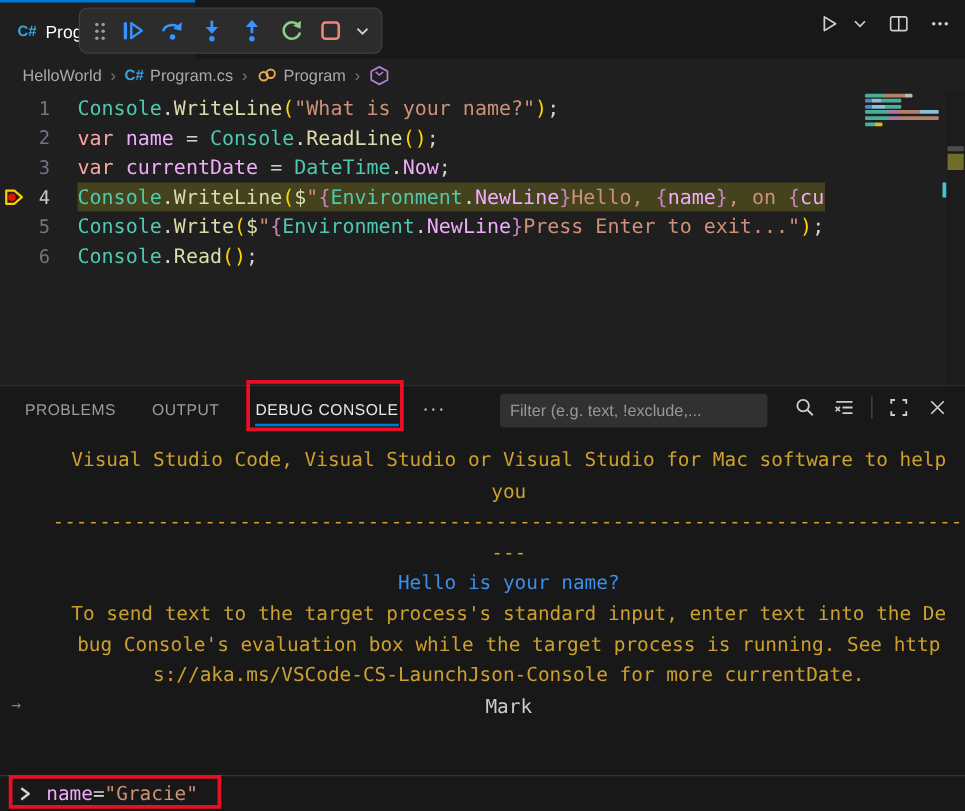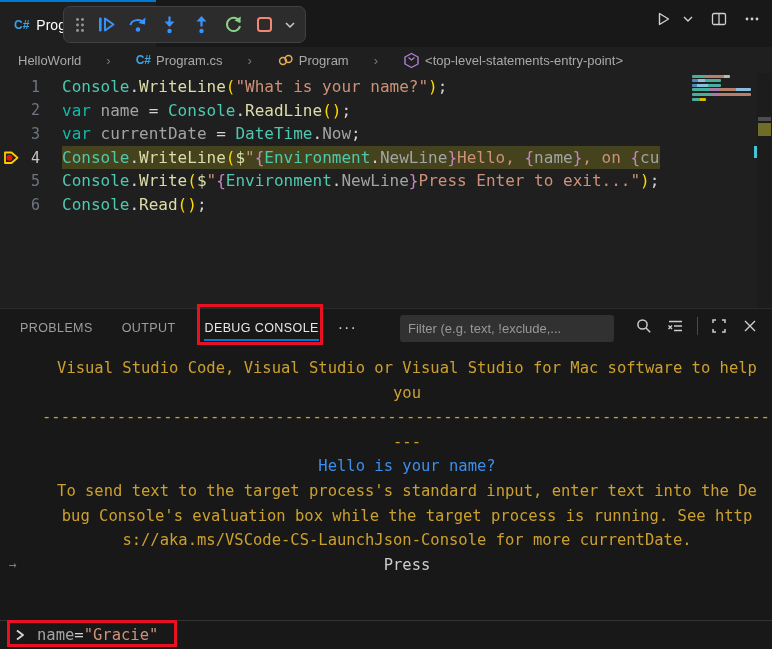--- a/index.html
+++ b/index.html
@@ -19,37 +19,37 @@
 
   
   .debug-toolbar { position:absolute; left:63px; top:6px; width:243px; height:37px;
     background:#2c2c2d; border:1px solid #404045; border-radius:7px; display:flex;
     align-items:center; padding:0 7px; gap:4px; z-index:20; }
   .dt-btn { width:29px; height:29px; display:flex; align-items:center; justify-content:center; cursor:pointer; }
   .dt-grip { width:18px; }
 
   
   .breadcrumb { height:26px; background:#1f1f1f; display:flex; align-items:center;
-    padding-left:18px; gap:25px; font-size:13px; color:#a9a9a9; white-space:nowrap; }
+    padding-left:18px; gap:7px; font-size:13px; color:#a9a9a9; white-space:nowrap; }
   .bc-sep { color:#7a7a7a; font-size:13px; }
   .bc-item { display:flex; align-items:center; gap:5px; cursor:pointer; }
 
   
   .editor { position:relative; height:235px; background:#1f1f1f; overflow:hidden; }
   .code-rows { padding-top:2px; }
   .code-row { position:relative; height:23.6px; display:flex; align-items:center; }
   .lnum { width:62px; padding-right:22px; text-align:right; color:#6e7681;
     font:15px "DejaVu Sans Mono", monospace; flex:none; }
   .code-row.current .lnum { color:#c6c6c6; }
   .code-text { font:16px/23.6px "DejaVu Sans Mono", monospace; white-space:pre;
     width:598px; overflow:hidden; flex:none; }
   .code-row.current .code-text { background:#45431d; }
   .dbg-glyph { position:absolute; left:3px; top:2px; }
-  .tk-type{color:#4ec9b0} .tk-method{color:#dcdcaa} .tk-kw{color:#14b8a6}
-  .tk-vr{color:#a3a3a3} .tk-punc{color:#d4d4d4} .tk-string{color:#ce9178}
+  .tk-type{color:#4ec9b0} .tk-method{color:#dcdcaa} .tk-kw{color:#fca5a5}
+  .tk-vr{color:#f0abfc} .tk-punc{color:#d4d4d4} .tk-string{color:#ce9178}
   .tk-paren{color:#ffd700} .tk-brace{color:#c586c0} .tk-dollar{color:#dcdcaa}
 
   .minimap { position:absolute; left:690px; top:0; width:67px; height:235px; background:#1f1f1f; }
   .mm-row { height:3px; margin:1.6px 0 0 2px; opacity:.85; border-radius:1px; }
   .ruler { position:absolute; right:0; top:0; width:15px; height:235px; background:#1c1c1c; }
   .rl-gray { position:absolute; left:1px; top:44px; width:13px; height:4px; background:#4d4d4d; }
   .rl-olive { position:absolute; left:1px; top:50px; width:13px; height:13px; background:#6f6d28; }
   .rl-cyan { position:absolute; left:-3px; top:73px; width:3px; height:12px; background:#46c3d4; }
 
   
@@ -202,21 +202,20 @@
           <circle cx="11.5" cy="7" r="3.4" fill="none" stroke="#e8ab53" stroke-width="1.5"></circle>
         </svg>
       <span>Program</span>
     </span>
     <span class="bc-sep">›</span>
     <span class="bc-item">
       <svg width="17" height="17">
           <path d="M8.5 1.5 L15 5 V12 L8.5 15.5 L2 12 V5 Z" fill="none" stroke="#b180d7" stroke-width="1.4" stroke-linejoin="round"></path>
           <path d="M5.5 5.5 L8.5 8 L11.5 5.5" fill="none" stroke="#b180d7" stroke-width="1.2"></path>
         </svg>
-      <span>&lt;top-level-statements-entry-point&gt;</span>
     </span>
   </div>
 
   <div class="editor">
     <div class="code-rows" id="code">
         <div class="code-row">
           <span class="lnum">1</span>
           <span class="code-text"><span class="tk-type">Console</span><span class="tk-punc">.</span><span class="tk-method">WriteLine</span><span class="tk-paren">(</span><span class="tk-string">"What is your name?"</span><span class="tk-paren">)</span><span class="tk-punc">;</span></span>
         </div>
         <div class="code-row">
@@ -303,21 +302,21 @@
 
     <div class="console" id="console">
         <div class="console-line cl-out"><span>Visual Studio Code, Visual Studio or Visual Studio for Mac software to help</span></div>
         <div class="console-line cl-out"><span>you</span></div>
         <div class="console-line cl-out"><span>------------------------------------------------------------------------------------</span></div>
         <div class="console-line cl-out"><span>---</span></div>
         <div class="console-line cl-ask"><span>Hello is your name?</span></div>
         <div class="console-line cl-out"><span>To send text to the target process's standard input, enter text into the De</span></div>
         <div class="console-line cl-out"><span>bug Console's evaluation box while the target process is running. See http</span></div>
         <div class="console-line cl-out"><span>s://aka.ms/VSCode-CS-LaunchJson-Console for more currentDate.</span></div>
-        <div class="console-line cl-echo"><span class="cl-prefix">→</span><span>Press</span></div>
+        <div class="console-line cl-echo"><span class="cl-prefix">→</span><span>Mark</span></div>
       </div>
 
     <div class="console-input">
       <span class="ci-prompt">
         <svg width="13" height="14">
             <path d="M3 2.5 l6 4.5 -6 4.5" fill="none" stroke="#d0d0d0" stroke-width="2" stroke-linejoin="round"></path>
           </svg>
       </span>
       <span class="ci-text" id="ci-text"><span class="tk-vr">name</span><span class="tk-punc">=</span><span class="tk-string">"Gracie"</span></span>
     </div>

